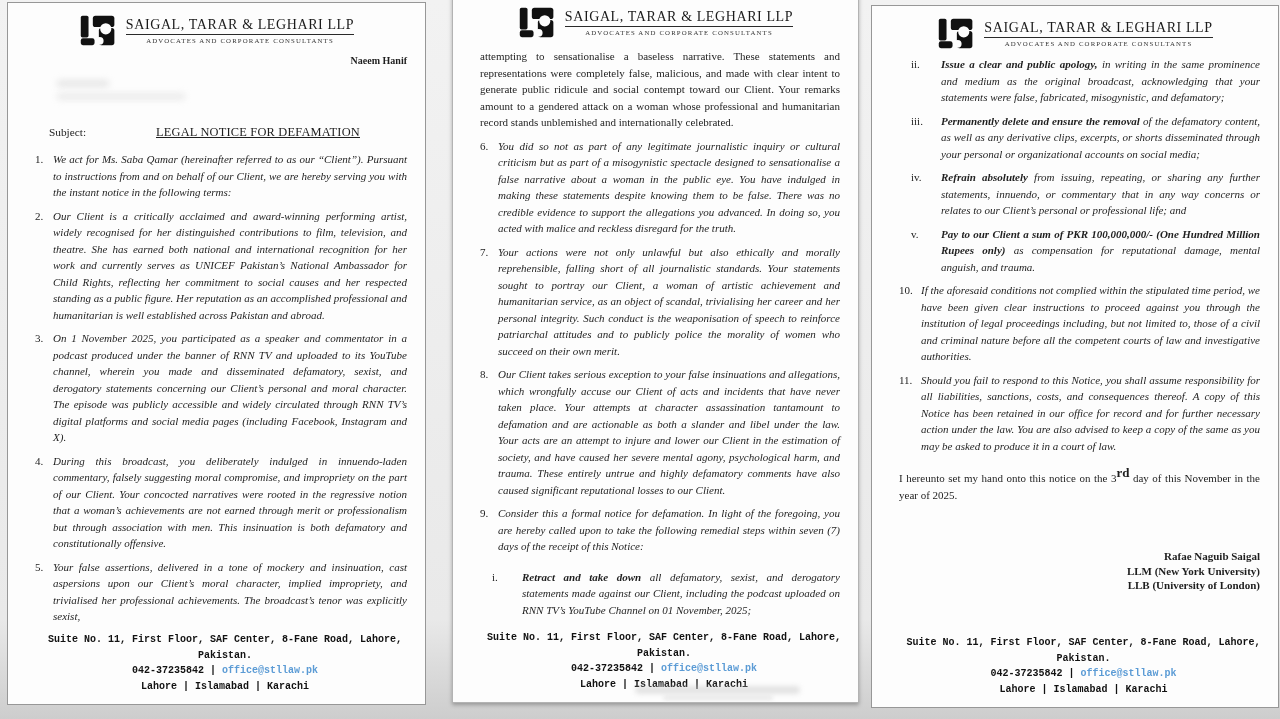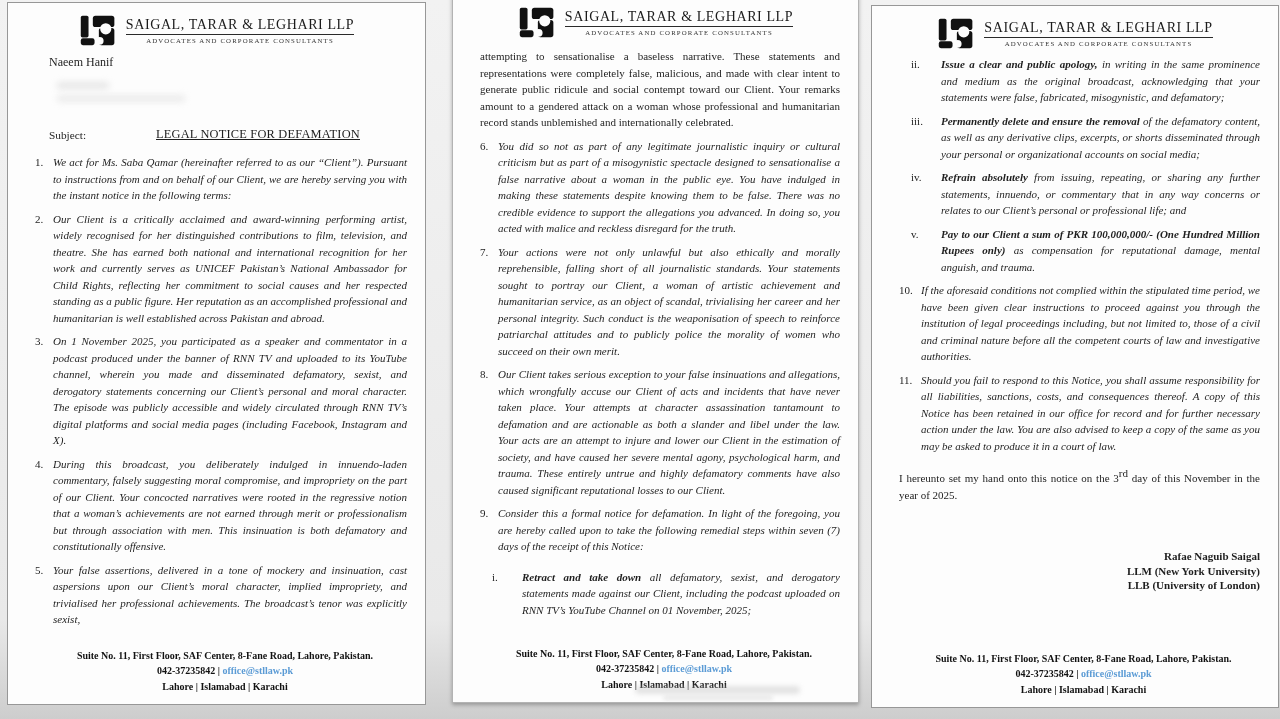--- a/index.html
+++ b/index.html
@@ -16,21 +16,21 @@
   .letterhead{display:flex;align-items:center;justify-content:center;gap:9px;padding-top:12px;}
   .firm-name{font-size:14px;letter-spacing:.6px;color:#1b1b1b;border-bottom:1.3px solid #2a2a2a;padding-bottom:1px;white-space:nowrap;}
   .firm-tagline{font-size:6.8px;letter-spacing:1.15px;margin-top:2px;text-align:center;color:#353535;white-space:nowrap;}
   .logo{width:38px;height:31px;flex:0 0 auto;}
 
   .content{padding:0 18px 0 27px;font-size:11px;line-height:1.5;text-align:justify;}
 
   .date-block{text-align:right;padding:5px 30px 0 0;font-size:11.3px;line-height:1.38;font-weight:bold;}
   .italic{font-style:italic;}
 
-  .addressee{padding:8px 0 0 14px;font-weight:normal;font-size:12px;line-height:1.45;text-align:left;}
+  .addressee{padding:8px 0 0 14px;font-weight:bold;font-size:10px;line-height:1.45;text-align:right;}
 
   .redacted{margin:8px 0 0 16px;height:34px;position:relative;}
   .smudge{position:absolute;background:#e6e6e6;filter:blur(3px);border-radius:3px;}
   .smudge.s1{left:6px;top:3px;width:52px;height:7px;}
   .smudge.s2{left:6px;top:16px;width:128px;height:7px;background:#ebebeb;}
 
   .subject-row{display:flex;align-items:flex-end;padding:12px 16px 0 14px;font-size:11.3px;}
   .subject-label{flex:0 0 76px;}
   .subject-title{flex:1;text-align:center;font-weight:normal;font-size:12.4px;text-decoration:underline;letter-spacing:.2px;}
 
@@ -41,28 +41,28 @@
   .sub{margin-left:12px;margin-top:14px;}
   .sub .num{flex:0 0 30px;}
   .lead{font-weight:bold;}
   .cont{margin-top:10px;}
   .gap-lg{margin-top:7px;}
 
   .closing{margin-top:16px;}
   .behalf{margin-top:16px;text-align:left;}
   .signatory{margin-top:46px;font-weight:bold;font-size:11px;line-height:1.32;text-align:right;}
 
-  .footer{position:absolute;left:17px;right:0;bottom:10px;text-align:center;font-size:10px;font-weight:bold;line-height:1.55;color:#121212;}
+  .footer{position:absolute;left:17px;right:0;bottom:10px;text-align:center;font-size:10px;font-weight:bold;line-height:1.55;color:#121212;font-family:Liberation Mono, monospace;}
   .footer .email{color:#5b9bd5;cursor:pointer;text-decoration:none;}
 
   .watermark{position:absolute;right:58px;bottom:1px;width:165px;height:16px;pointer-events:none;}
   .watermark .wline1{position:absolute;left:0;top:1px;width:165px;height:8px;background:#c3c3c3;opacity:.45;filter:blur(2.5px);border-radius:4px;}
   .watermark .wline2{position:absolute;left:28px;top:11px;width:110px;height:4px;background:#cfcfcf;opacity:.5;filter:blur(2px);border-radius:2px;}
 
-  sup{font-size:11px;vertical-align:super;line-height:0;}
+  sup{font-size:13px;vertical-align:super;line-height:0;font-weight:bold;}
 </style>
 </head>
 <body>
 
 <div class="page" id="page1">
   <div class="letterhead">
     <svg class="logo" viewBox="0 0 44 36">
       <rect x="2" y="1" width="9" height="25" rx="2" fill="#111"></rect>
       <rect x="2" y="27" width="16" height="8" rx="2.5" fill="#111"></rect>
       <rect x="16" y="1" width="25" height="13" rx="3" fill="#111"></rect>

